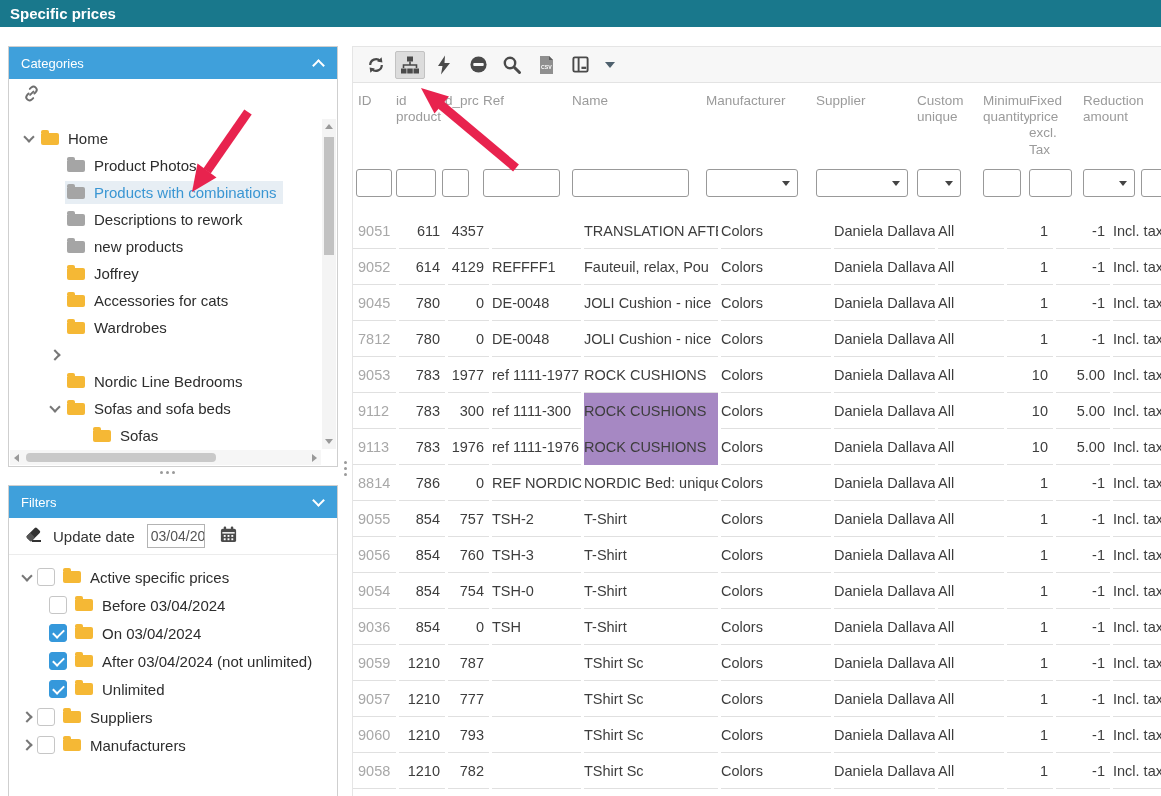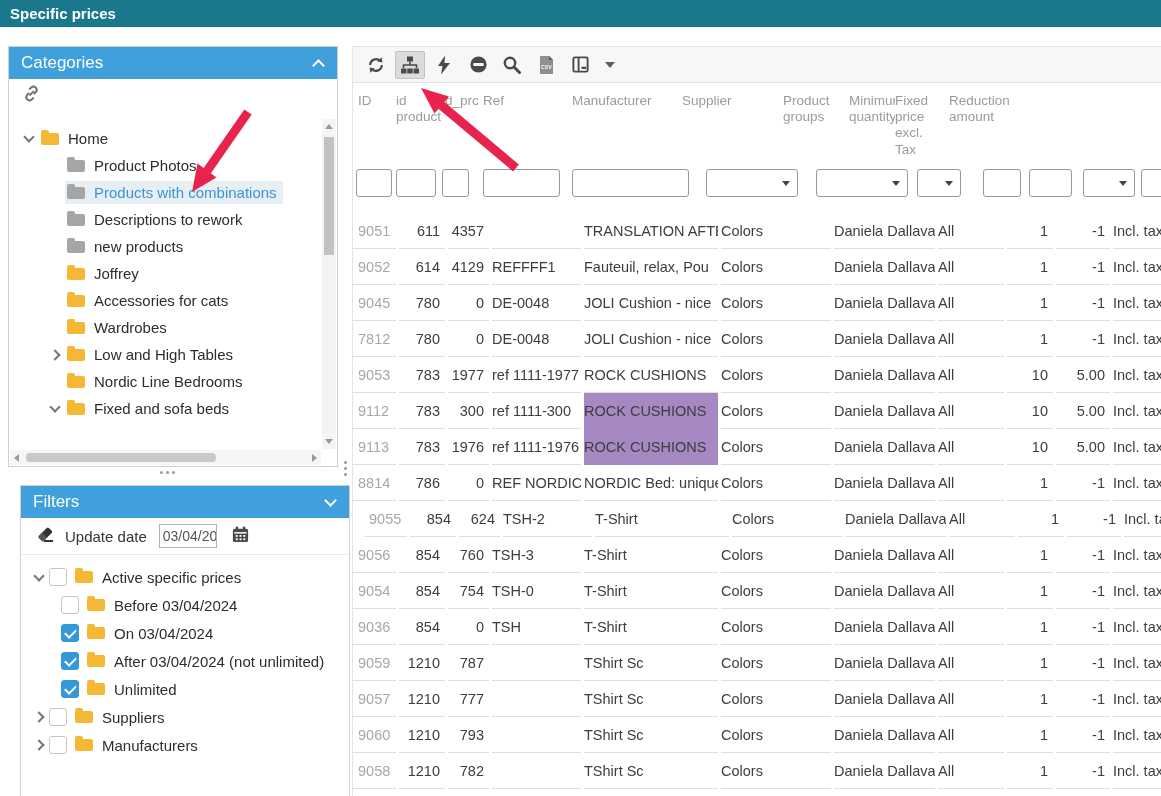--- a/index.html
+++ b/index.html
@@ -6,34 +6,34 @@
   html,body { width:1161px; height:796px; background:#fff; overflow:hidden;
     font-family:"Liberation Sans","DejaVu Sans",sans-serif; position:relative; }
 
   
   .titlebar { position:absolute; left:0; top:0; width:1161px; height:27px;
     background:#19788c; color:#fff; font-size:15px; font-weight:bold;
     line-height:27px; padding-left:10px; }
 
   
   .panel { position:absolute; background:#fff; border:1px solid #cfcfcf; }
-  .panel-header { height:32px; background:#3fa0db; color:#fff; font-size:17px;
+  .panel-header { height:32px; background:#3fa0db; color:#fff; font-size:13px;
     display:flex; align-items:center; justify-content:space-between; padding:0 14px 0 12px; }
   .chev { display:inline-block; width:8px; height:8px; border-right:2px solid #777;
     border-bottom:2px solid #777; }
   .chev-down  { transform:rotate(45deg); margin-top:-3px; }
   .chev-right { transform:rotate(-45deg); }
   .chev-up    { transform:rotate(-135deg); margin-top:4px; }
   .panel-header .chev { border-color:#fff; width:9px; height:9px; border-width:2.5px; }
 
   .cat-panel { left:8px; top:46px; width:330px; height:421px; }
   .cat-tools { height:32px; display:flex; align-items:center; padding-left:13px; }
   .cat-tree { position:absolute; left:0; top:72px; right:15px; bottom:17px; overflow:hidden; padding-top:6px; }
 
-  .filters-panel { left:20px; top:485px; width:330px; height:311px; border-bottom:none; }
+  .filters-panel { left:8px; top:485px; width:330px; height:311px; border-bottom:none; }
   .update-row { height:37px; display:flex; align-items:center; padding-left:14px;
     border-bottom:1px solid #ececec; font-size:15px; color:#333; }
   .update-row .lbl { margin:0 12px 0 10px; }
   .date-input { width:58px; height:24px; border:1px solid #b3b3b3; font-size:14px;
     color:#555; padding-left:3px; font-family:inherit; }
   .update-row svg { flex:none; }
   .filters-tree { padding-top:8px; }
 
   
   .tnode { height:27px; display:flex; align-items:center; font-size:15px; color:#2d2d2d; }
@@ -171,39 +171,42 @@
         <span class="expander"></span>
         <span class="ncontent">
           <span class="folder yellow"></span>
           <span class="nlabel">Wardrobes</span>
         </span>
       </div>
       <div class="tnode" style="padding-left: 36px;">
         <span class="expander">
           <i class="chev chev-right"></i>
         </span>
-        <span class="ncontent">
-          <span class="folder yellow"></span>
-          <span class="nlabel">Low and High Tables</span>
-        </span>
       </div>
       <div class="tnode" style="padding-left: 36px;">
         <span class="expander"></span>
         <span class="ncontent">
           <span class="folder yellow"></span>
           <span class="nlabel">Nordic Line Bedrooms</span>
         </span>
       </div>
       <div class="tnode" style="padding-left: 36px;">
         <span class="expander">
           <i class="chev chev-down"></i>
         </span>
         <span class="ncontent">
           <span class="folder yellow"></span>
-          <span class="nlabel">Fixed and sofa beds</span>
+          <span class="nlabel">Sofas and sofa beds</span>
+        </span>
+      </div>
+      <div class="tnode" style="padding-left: 62px;">
+        <span class="expander"></span>
+        <span class="ncontent">
+          <span class="folder yellow"></span>
+          <span class="nlabel">Sofas</span>
         </span>
       </div>
     </div>
   <div class="vscroll">
     <div class="sb-arrow" style="left:3px;top:5px;border-left:4px solid transparent;border-right:4px solid transparent;border-bottom:5px solid #9a9a9a;"></div>
     <div class="thumb"></div>
     <div class="sb-arrow" style="left:3px;bottom:5px;border-left:4px solid transparent;border-right:4px solid transparent;border-top:5px solid #9a9a9a;"></div>
   </div>
   <div class="hscroll">
     <div class="sb-arrow" style="left:4px;top:4px;border-top:4px solid transparent;border-bottom:4px solid transparent;border-right:5px solid #9a9a9a;"></div>
@@ -356,23 +359,24 @@
       </svg>
     </span>
     <span class="caret-down"></span>
   </div>
   <div class="grid">
     <div class="hdr-row">
         <div class="hcell" style="width: 43px; padding-left: 5px;">ID</div>
         <div class="hcell" style="width: 46px;">id product</div>
         <div class="hcell" style="width: 41px;">id_prc</div>
         <div class="hcell" style="width: 89px;">Ref</div>
+        <div class="hcell" style="width: 134px;">Name</div>
         <div class="hcell" style="width: 110px;">Manufacturer</div>
         <div class="hcell" style="width: 101px;">Supplier</div>
-        <div class="hcell" style="width: 66px;">Product groups</div>
+        <div class="hcell" style="width: 66px;">Custom unique</div>
         <div class="hcell" style="width: 46px;">Minimum quantity</div>
         <div class="hcell" style="width: 54px;">Fixed price excl. Tax</div>
         <div class="hcell" style="width: 80px;">Reduction amount</div>
       </div>
     <div class="fil-row">
         <div class="fcell" style="width: 43px; padding-left: 3px;"><input class="finput" style="width: 36px;"></div>
         <div class="fcell" style="width: 46px;"><input class="finput" style="width: 40px;"></div>
         <div class="fcell" style="width: 41px;"><input class="finput" style="width: 27px;"></div>
         <div class="fcell" style="width: 89px;"><input class="finput" style="width: 77px;"></div>
         <div class="fcell" style="width: 134px;"><input class="finput" style="width: 117px;"></div>
@@ -483,23 +487,23 @@
           <div class="dcell" style="width: 89px;">REF NORDIC</div>
           <div class="dcell" style="width: 134px;">NORDIC Bed: unique</div>
           <div class="dcell" style="width: 110px;">Colors</div>
           <div class="dcell" style="width: 101px;">Daniela Dallavalle</div>
           <div class="dcell" style="width: 66px;">All</div>
           <div class="dcell r" style="width: 46px;">1</div>
           <div class="dcell r" style="width: 54px;">-1</div>
           <div class="dcell" style="width: 58px;">Incl. tax</div>
         </div>
         <div class="drow">
-          <div class="dcell idc" style="width: 43px; margin-left: 11px;">9055</div>
+          <div class="dcell idc" style="width: 43px;">9055</div>
           <div class="dcell r" style="width: 46px;">854</div>
-          <div class="dcell r" style="width: 41px;">624</div>
+          <div class="dcell r" style="width: 41px;">757</div>
           <div class="dcell" style="width: 89px;">TSH-2</div>
           <div class="dcell" style="width: 134px;">T-Shirt</div>
           <div class="dcell" style="width: 110px;">Colors</div>
           <div class="dcell" style="width: 101px;">Daniela Dallavalle</div>
           <div class="dcell" style="width: 66px;">All</div>
           <div class="dcell r" style="width: 46px;">1</div>
           <div class="dcell r" style="width: 54px;">-1</div>
           <div class="dcell" style="width: 58px;">Incl. tax</div>
         </div>
         <div class="drow">

